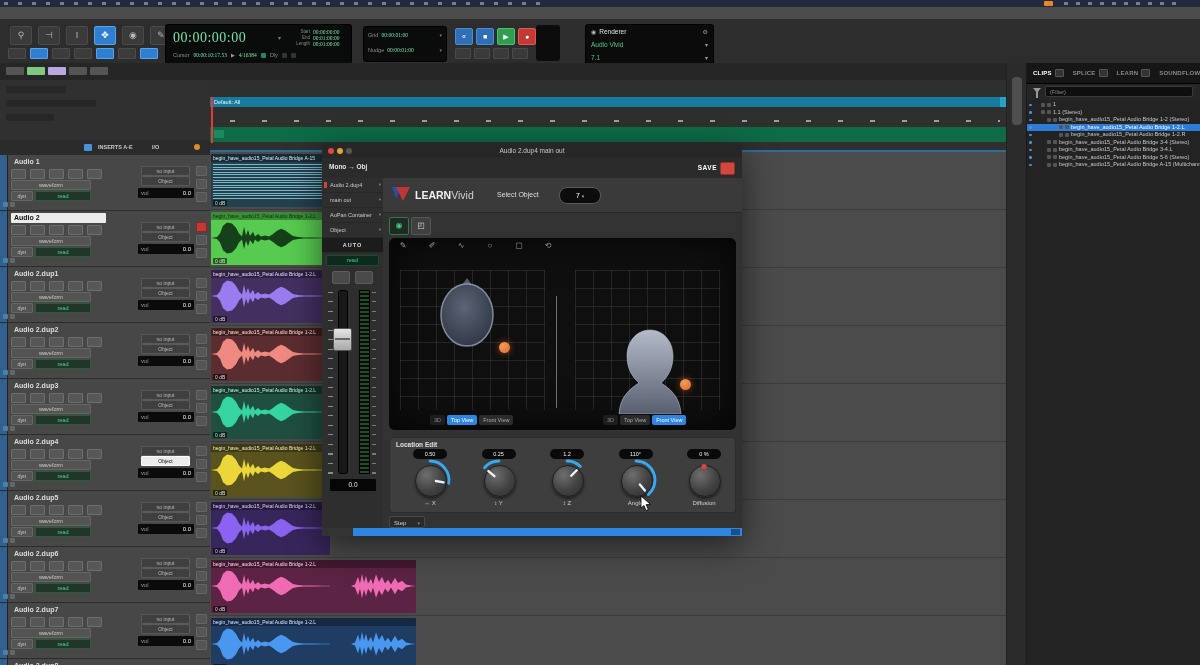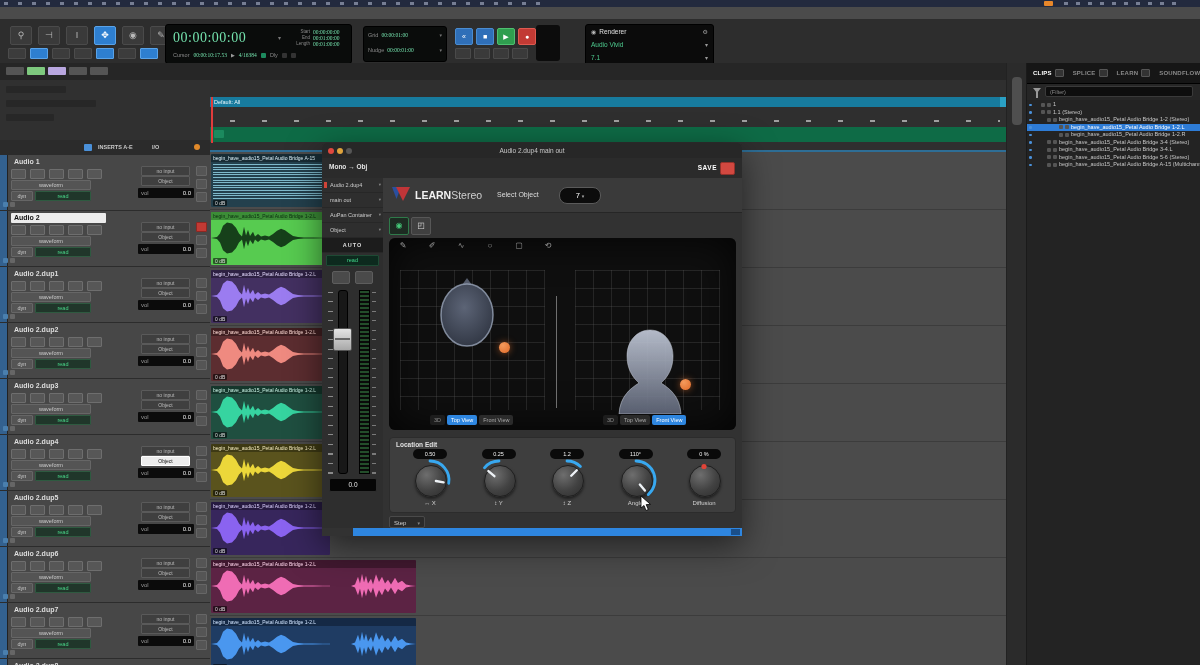--- a/index.html
+++ b/index.html
@@ -914,21 +914,21 @@
       <div class="ps-read">0.0</div>
     </div>
 
     <div class="abs pw-main">
       <div class="abs av-head">
         <svg class="abs av-logo" width="20" height="17" viewBox="0 0 20 17">
           <polygon points="1,1 10,1 5.5,13" fill="#2a4f9e"></polygon>
           <polygon points="5,1 19,1 12,15" fill="#c03538"></polygon>
         </svg>
         <div class="brand">
-          <b>LEARN</b><span>Stereo</span>
+          <b>LEARN</b><span>Vivid</span>
         </div>
         <span class="selobj">Select Object</span>
         <div class="objpill">
           <span>7</span><span class="crt">▾</span>
         </div>
       </div>
 
       <div class="abs av-toolbar">
         <div class="tb-btn tb1">◉</div>
         <div class="tb-btn tb2">◰</div>

